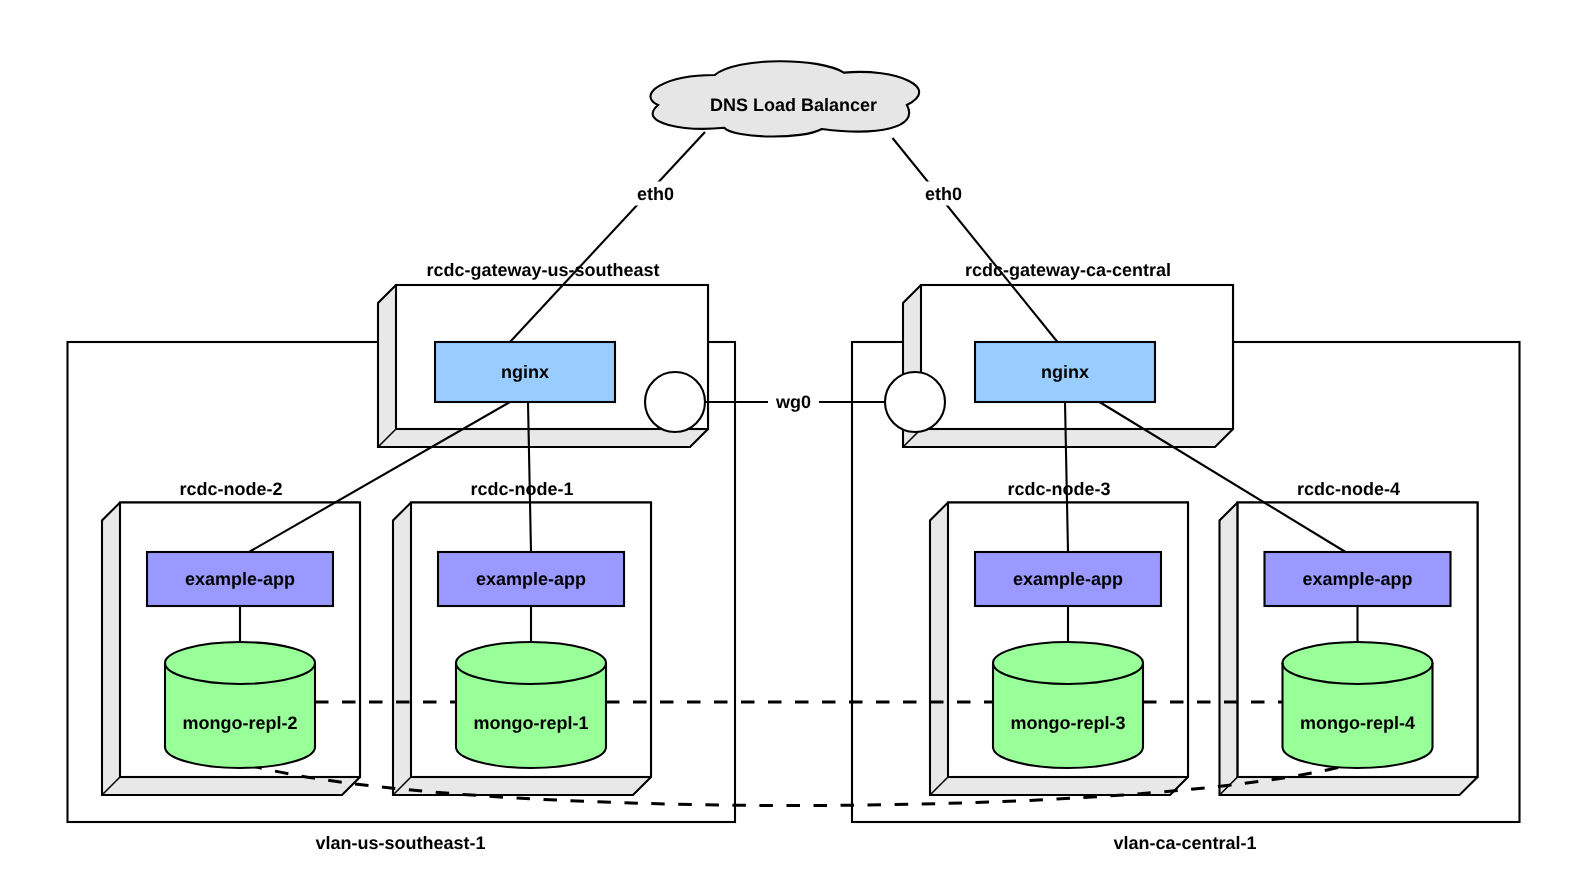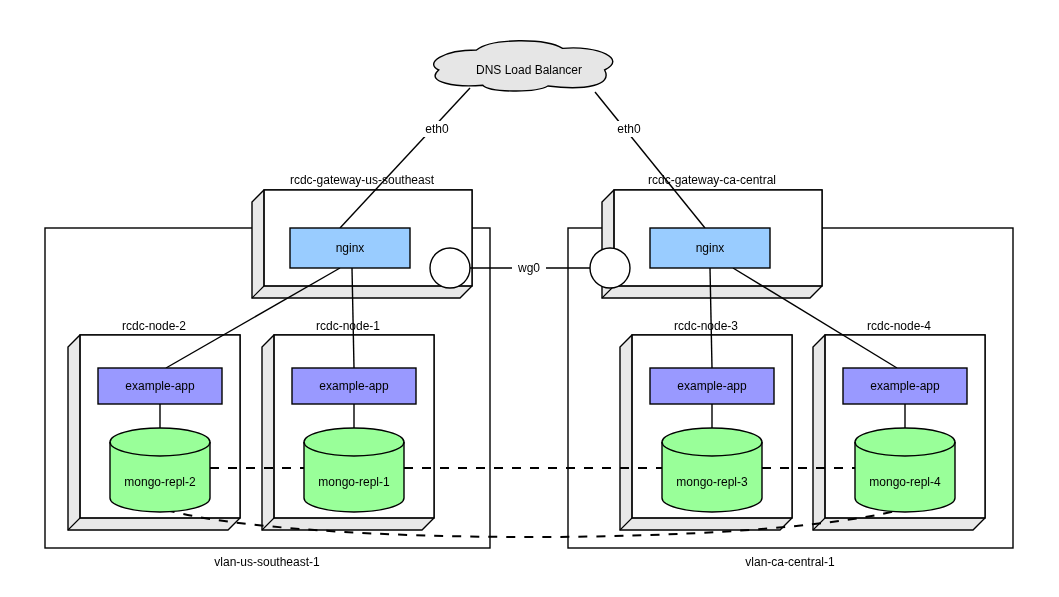--- a/index.html
+++ b/index.html
@@ -1,16 +1,16 @@
 <!DOCTYPE html>
 <html><head>
 <meta charset="utf-8">
 <style>
   html,body{margin:0;padding:0;background:#ffffff;}
-  .stage{width:1059px;height:597px;position:relative;background:#ffffff;overflow:hidden;}
+  .stage{width:1059px;height:597px;position:relative;background:#ffffff;overflow:hidden;font-weight:bold;}
   svg{display:block;}
   .lbl{font-family:"Liberation Sans",sans-serif;font-size:12px;fill:#000;text-anchor:middle;}
   .edge{stroke:#000;stroke-width:1.4;fill:none;}
   .dashed{stroke:#000;stroke-width:2;stroke-dasharray:9 9;fill:none;}
   .cube-outer{stroke:#000;stroke-width:1.4;}
   .cube-front{fill:#ffffff;stroke:#000;stroke-width:1.4;}
   .cube-line{stroke:#000;stroke-width:1.1;}
   .plain{fill:#ffffff;stroke:#000;stroke-width:1.4;}
   .shape{stroke:#000;stroke-width:1.4;}
   .lblbg{fill:#ffffff;}

